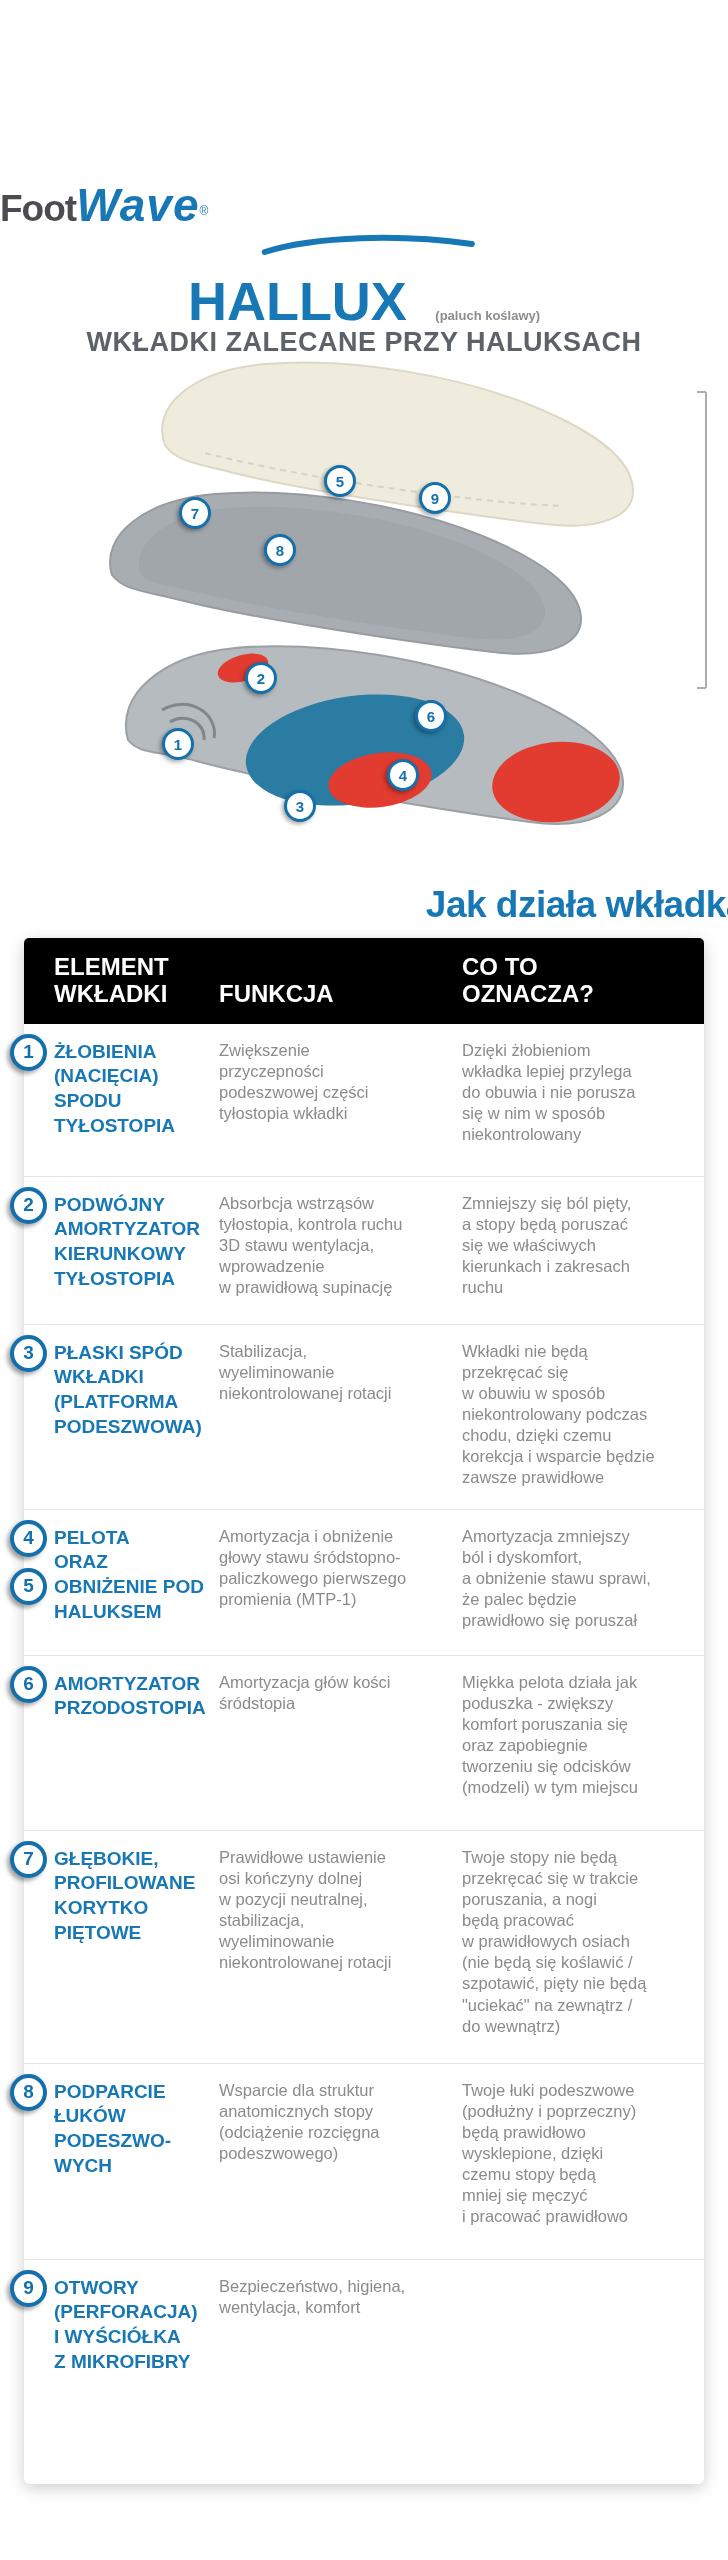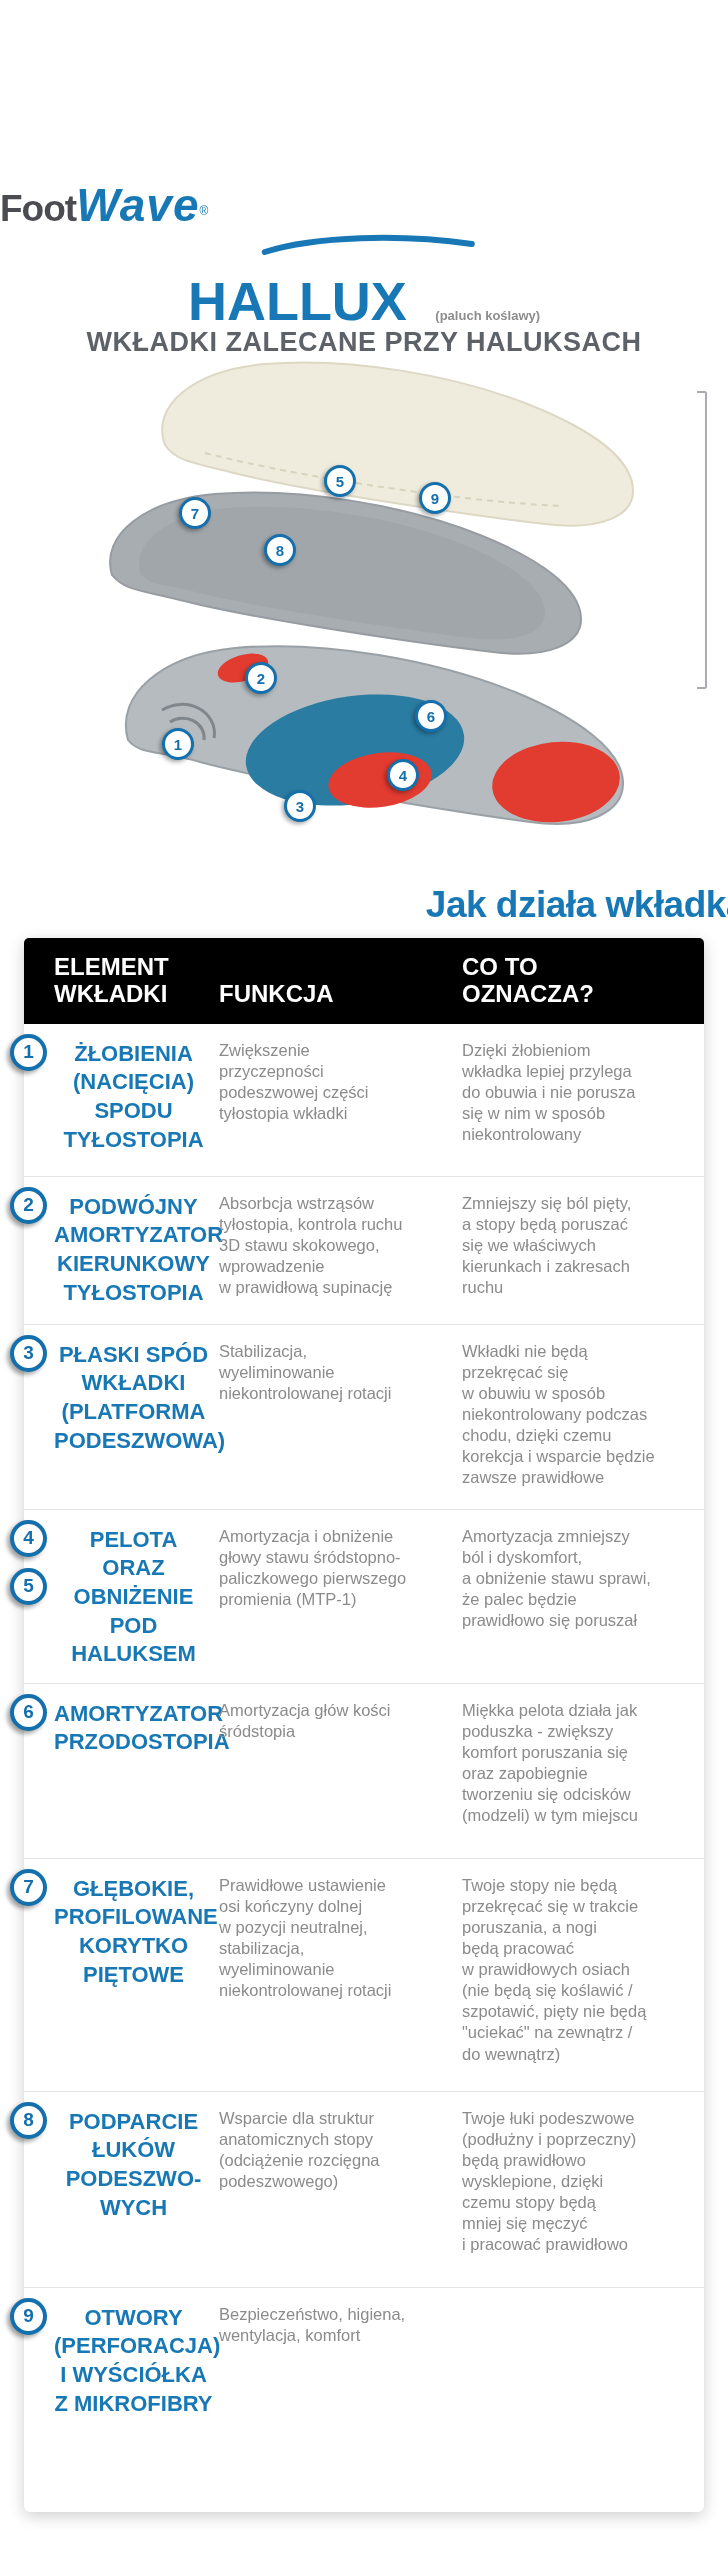--- a/index.html
+++ b/index.html
@@ -40,21 +40,21 @@
     display:grid;grid-template-columns:165px 243px 1fr;align-items:end;
     background:#000000;color:#ffffff;font-weight:bold;font-size:24px;line-height:1.12;
     padding:16px 10px 16px 30px;border-radius:5px 5px 0 0;white-space:pre-line;
   }
   .trow{
     position:relative;display:grid;grid-template-columns:165px 243px 1fr;
     padding:16px 12px 14px 30px;font-size:16.5px;line-height:1.28;
   }
   .trow + .trow{border-top:1px solid #e4e4e4;}
   .cell{white-space:pre-line;}
-  .cell.el{color:#1778b5;font-weight:bold;font-size:22px;line-height:1.3;padding-right:6px;text-align:center;}
+  .cell.el{color:#1778b5;font-weight:bold;font-size:19px;line-height:1.3;padding-right:6px;}
   .cell.fn,.cell.mn{color:#8b8b8b;}
   .badge{
     position:absolute;left:-14px;top:10px;width:29px;height:29px;border-radius:50%;
     border:4px solid #1470ad;background:#ffffff;color:#1470ad;font-weight:bold;font-size:19px;
     display:flex;align-items:center;justify-content:center;
     box-shadow:-3px 3px 4px rgba(0,0,0,.35);
   }
   .badge.second{top:58px;}
 </style>
 </head>
@@ -172,21 +172,21 @@
     <div class="trow" style="min-height:117px">
       <div class="badge">
           <span>2</span>
         </div>
       <div class="cell el">PODWÓJNY
 AMORTYZATOR
 KIERUNKOWY
 TYŁOSTOPIA</div>
       <div class="cell fn">Absorbcja wstrząsów
 tyłostopia, kontrola ruchu
-3D stawu skokowego,
+3D stawu wentylacja,
 wprowadzenie
  w prawidłową supinację</div>
       <div class="cell mn">Zmniejszy się ból pięty,
 a stopy będą poruszać
 się we właściwych
 kierunkach i zakresach
 ruchu</div>
     </div>
 
     <div class="trow" style="min-height:154px">

